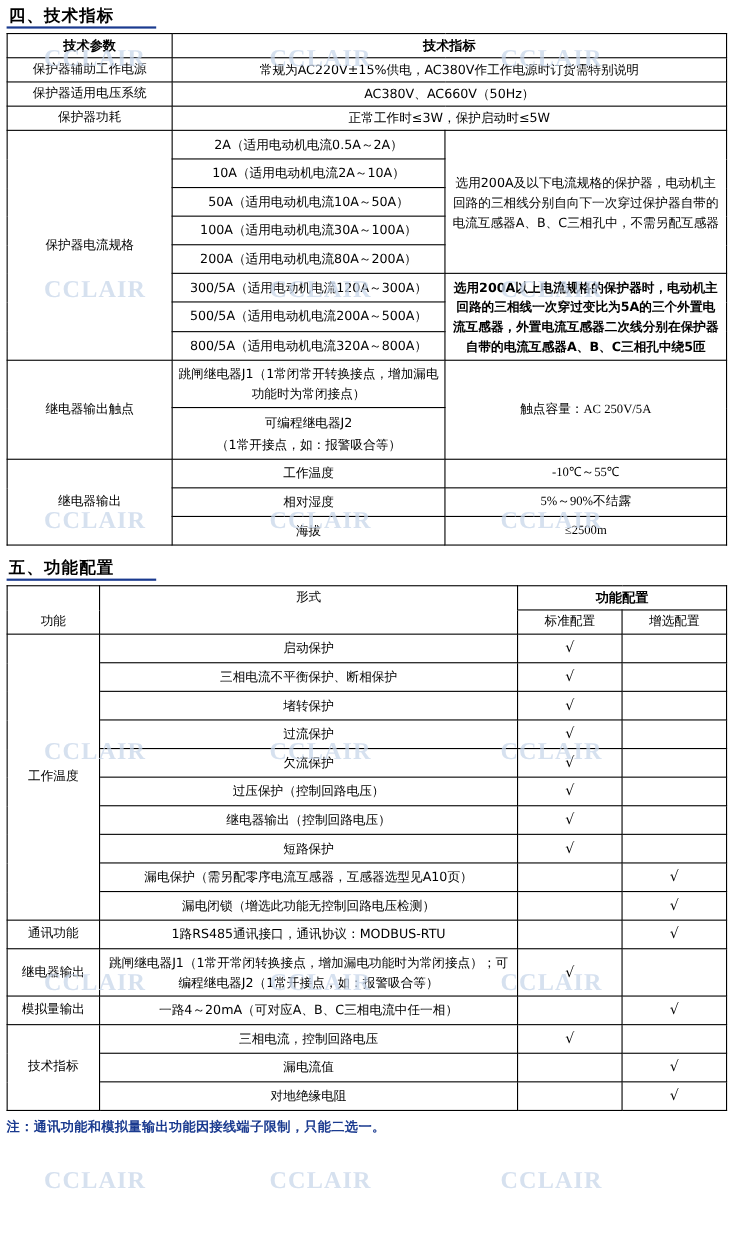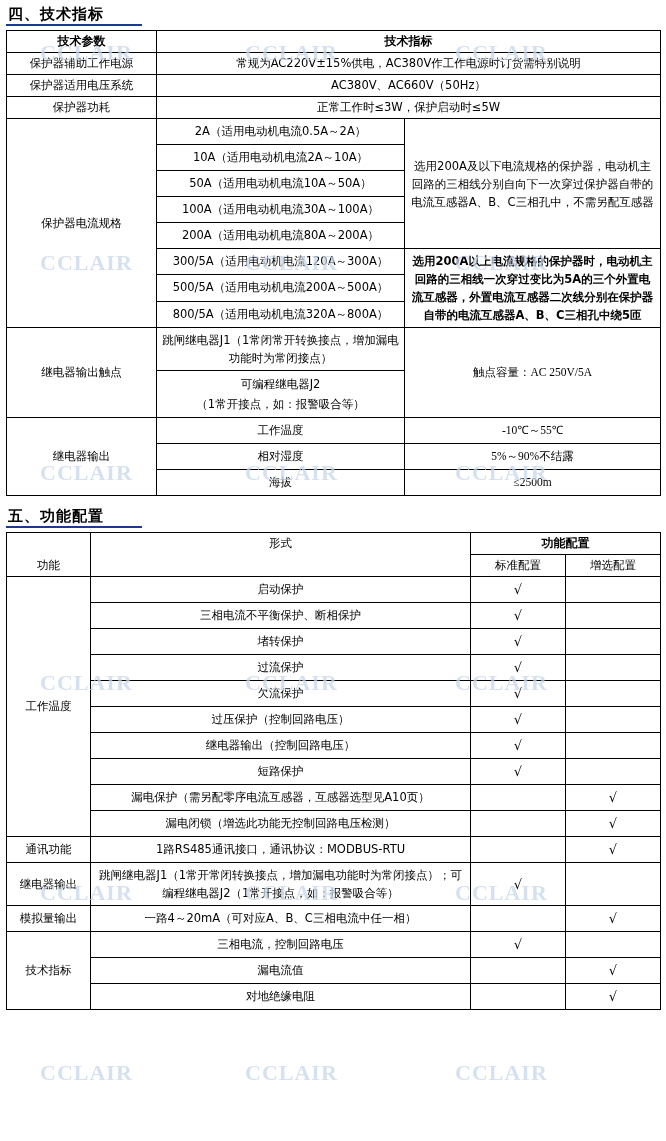--- a/index.html
+++ b/index.html
@@ -297,14 +297,15 @@
         <td class="chk">√</td>
       </tr>
       <tr>
         <td class="l tall">对地绝缘电阻</td>
         <td class="chk"></td>
         <td class="chk">√</td>
       </tr>
     </tbody>
   </table>
 
+  <div class="note">注：通讯功能和模拟量输出功能因接线端子限制，只能二选一。</div>
 
 </div>
 
 </body></html>

